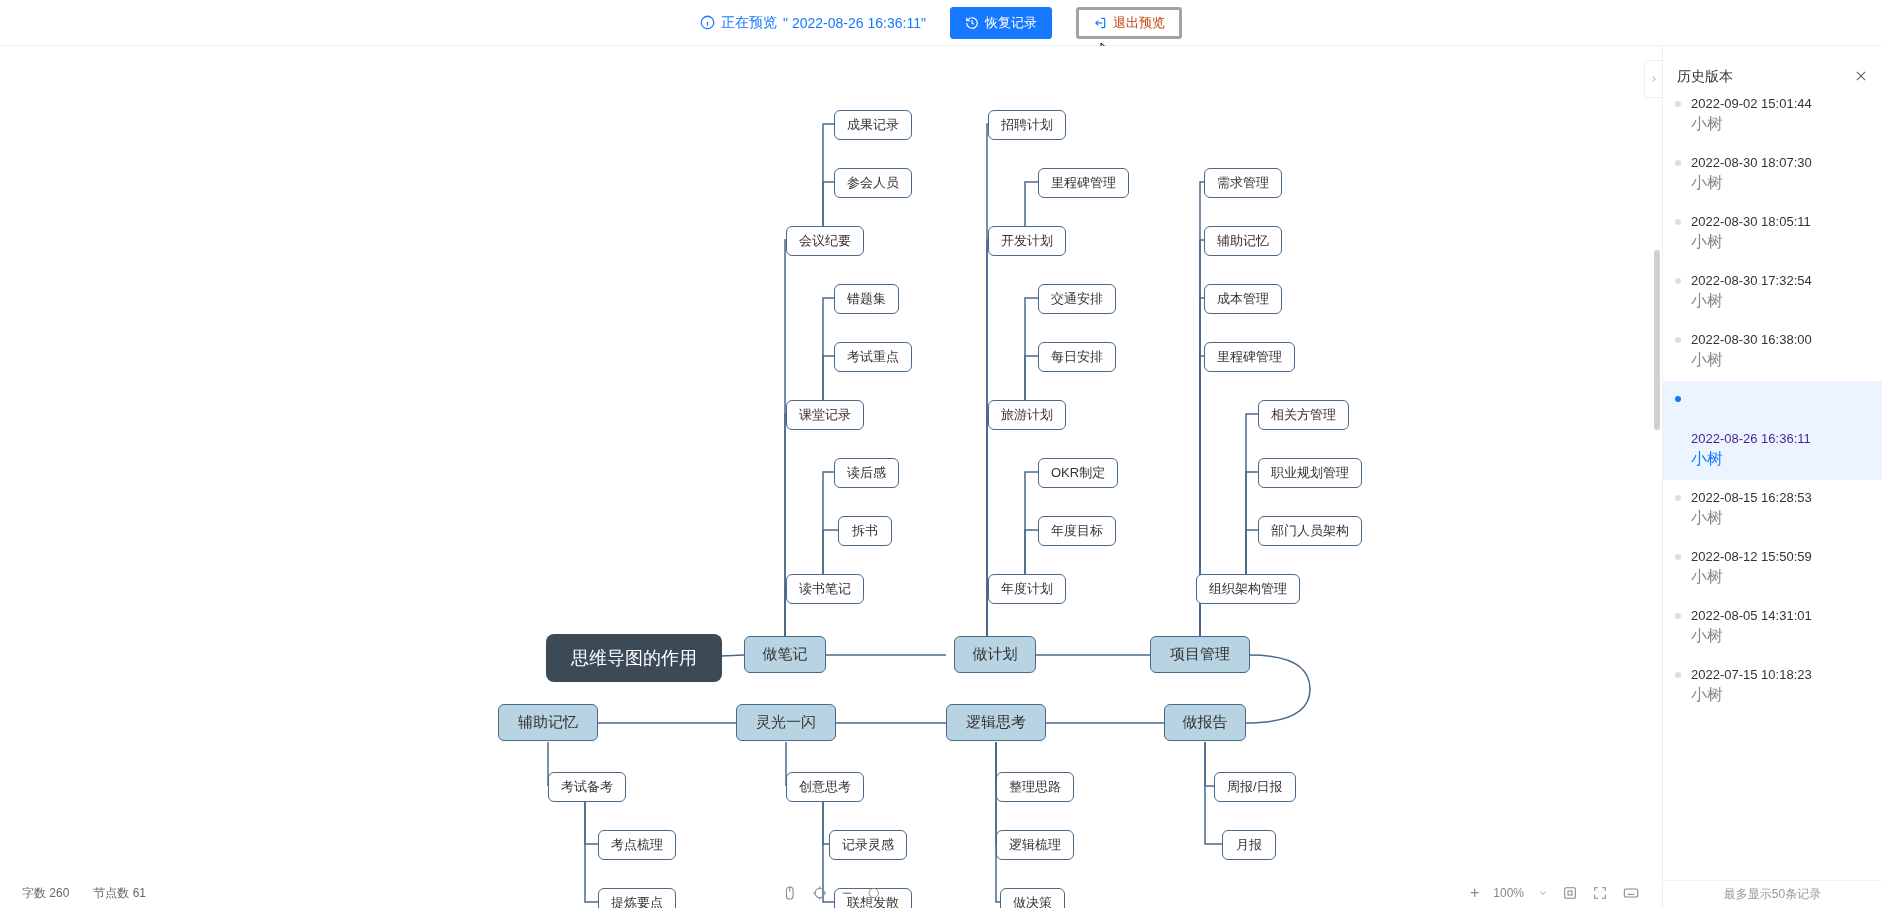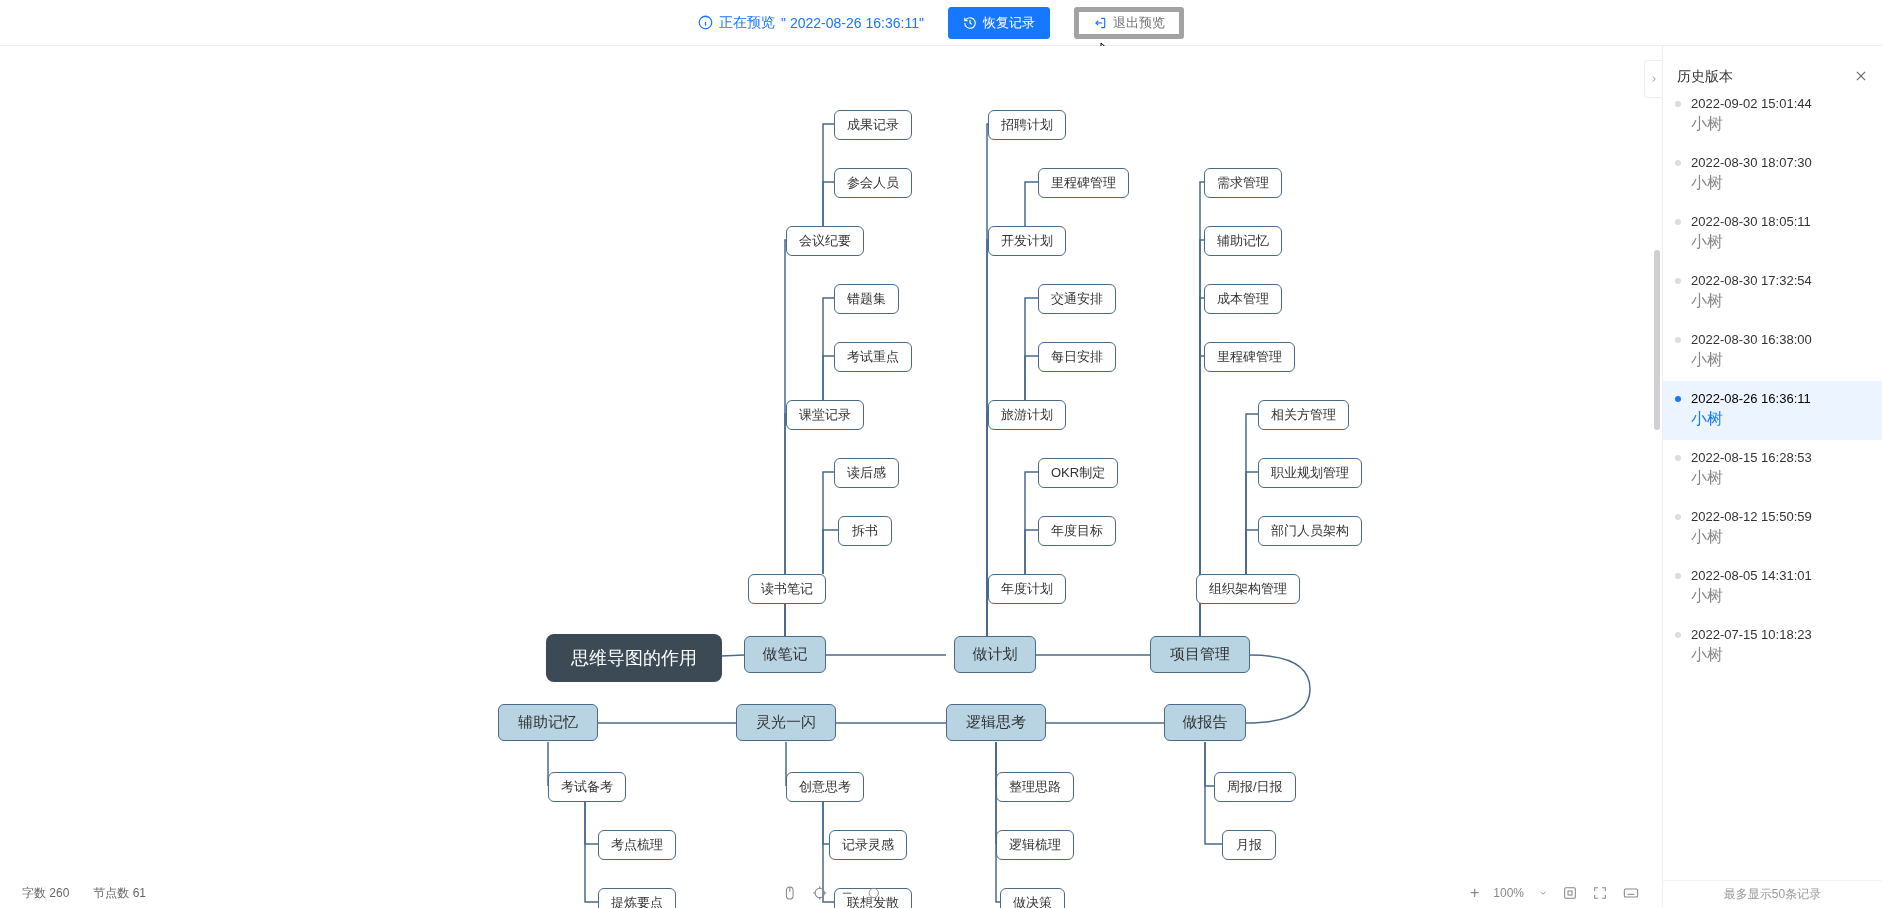--- a/index.html
+++ b/index.html
@@ -2,41 +2,41 @@
 <html><head>
 <meta charset="utf-8">
 <style>
   * { box-sizing: border-box; margin: 0; padding: 0; }
   body { font-family: -apple-system, "PingFang SC", "Microsoft YaHei", sans-serif; font-size: 13px; color: #333; background: #fff; overflow: hidden; }
   .app { position: relative; width: 1882px; height: 908px; }
   .topbar { height: 46px; border-bottom: 1px solid #eee; display: flex; align-items: center; justify-content: center; gap: 24px; }
   .preview-info { color: #1677ff; display: inline-flex; align-items: center; gap: 6px; font-size: 14px; }
   .btn { height: 32px; padding: 0 14px; border-radius: 3px; font-size: 13px; display: inline-flex; align-items: center; gap: 6px; cursor: pointer; }
   .btn-primary { background: #1677ff; color: #fff; border: 1px solid #1677ff; }
-  .btn-outline { background: #fff; color: #737373; border: 5px solid #a3a3a3; }
+  .btn-outline { background: #fff; color: #c2410c; border: 3px solid #a3a3a3; }
   .canvas { position: absolute; left: 0; top: 46px; right: 0; bottom: 0; background: #fff; }
   .node { position: absolute; border: 1px solid #4a6a8a; border-radius: 6px; background: #fff; padding: 5px 12px; font-size: 13px; white-space: nowrap; text-align: center; }
   .node-root { background: #3c4a56; color: #fff; border: none; font-size: 18px; padding: 12px 18px; border-radius: 8px; }
   .node-main { background: #b8d4e3; font-size: 15px; padding: 8px 16px; }
   svg.lines { position: absolute; left: 0; top: 0; pointer-events: none; }
   .status-bar { position: absolute; bottom: 0; left: 0; right: 220px; height: 30px; display: flex; align-items: center; padding: 0 22px; font-size: 12px; color: #666; }
   .status-bar .left-group { display: flex; gap: 24px; }
   .status-bar .center-group { position: absolute; left: 50%; transform: translateX(-50%); display: flex; align-items: center; gap: 14px; color: #888; }
   .status-bar .right-group { margin-left: auto; display: flex; align-items: center; gap: 14px; color: #888; }
   .icon { display: inline-flex; }
   .panel { position: absolute; right: 0; top: 46px; bottom: 0; width: 220px; border-left: 1px solid #eee; background: #fff; display: flex; flex-direction: column; }
   .panel-header { height: 40px; display: flex; align-items: flex-end; padding: 0 14px; font-size: 14px; font-weight: 500; }
   .panel-header .close { margin-left: auto; cursor: pointer; color: #666; }
   .panel-body { flex: 1; overflow: auto; }
   .version-item { padding: 10px 14px 10px 28px; position: relative; cursor: pointer; }
   .version-item::before { content: ""; position: absolute; left: 12px; top: 15px; width: 6px; height: 6px; border-radius: 50%; background: #ddd; }
   .version-item.active::before { background: #1677ff; }
   .version-item.active { background: #ecf5ff; }
   .version-item .ts { font-size: 13px; color: #333; }
-  .version-item.active .ts { color: #000000; }
+  .version-item.active .ts { color: #4c1d95; margin-top: 40px; }
   .version-item .user { font-size: 16px; color: #888; margin-top: 3px; }
   .version-item.active .user { color: #1677ff; }
   .panel-footer { height: 28px; display: flex; align-items: center; justify-content: center; font-size: 12px; color: #999; border-top: 1px solid #f3f3f3; }
   .panel-collapse { position: absolute; right: 220px; top: 60px; width: 18px; height: 38px; border: 1px solid #eee; border-right: none; background: #fff; display:flex; align-items:center; justify-content:center; color:#888; cursor:pointer; border-radius: 4px 0 0 4px;}
   .cursor { position: absolute; left: 1100px; top: 42px; pointer-events:none; }
   .vscroll { position:absolute; right:222px; top:50px; bottom:32px; width:8px; }
   .vscroll-thumb { position:absolute; top:200px; width:6px; height:180px; background:#d0d0d0; border-radius:3px; right:0;}
 </style>
 </head>
 <body>
@@ -137,21 +137,21 @@
         <div class="node node-main" style="left: 498px; top: 658px; min-width: 100px;">辅助记忆</div>
         <div class="node node-main" style="left: 736px; top: 658px; min-width: 100px;">灵光一闪</div>
         <div class="node node-main" style="left: 946px; top: 658px; min-width: 100px;">逻辑思考</div>
         <div class="node node-main" style="left: 1164px; top: 658px; min-width: 82px;">做报告</div>
         <div class="node " style="left: 786px; top: 180px; min-width: 74px;">会议纪要</div>
         <div class="node " style="left: 834px; top: 64px; min-width: 74px;">成果记录</div>
         <div class="node " style="left: 834px; top: 122px; min-width: 74px;">参会人员</div>
         <div class="node " style="left: 786px; top: 354px; min-width: 74px;">课堂记录</div>
         <div class="node " style="left: 834px; top: 238px; min-width: 64px;">错题集</div>
         <div class="node " style="left: 834px; top: 296px; min-width: 74px;">考试重点</div>
-        <div class="node " style="left: 748px; top: 528px; min-width: 74px;">读书笔记</div>
+        <div class="node " style="left: 786px; top: 528px; min-width: 74px;">读书笔记</div>
         <div class="node " style="left: 834px; top: 412px; min-width: 64px;">读后感</div>
         <div class="node " style="left: 838px; top: 470px; min-width: 54px;">拆书</div>
         <div class="node " style="left: 988px; top: 64px; min-width: 74px;">招聘计划</div>
         <div class="node " style="left: 988px; top: 180px; min-width: 74px;">开发计划</div>
         <div class="node " style="left: 1038px; top: 122px; min-width: 86px;">里程碑管理</div>
         <div class="node " style="left: 988px; top: 354px; min-width: 74px;">旅游计划</div>
         <div class="node " style="left: 1038px; top: 238px; min-width: 74px;">交通安排</div>
         <div class="node " style="left: 1038px; top: 296px; min-width: 74px;">每日安排</div>
         <div class="node " style="left: 988px; top: 528px; min-width: 74px;">年度计划</div>
         <div class="node " style="left: 1038px; top: 412px; min-width: 74px;">OKR制定</div>

